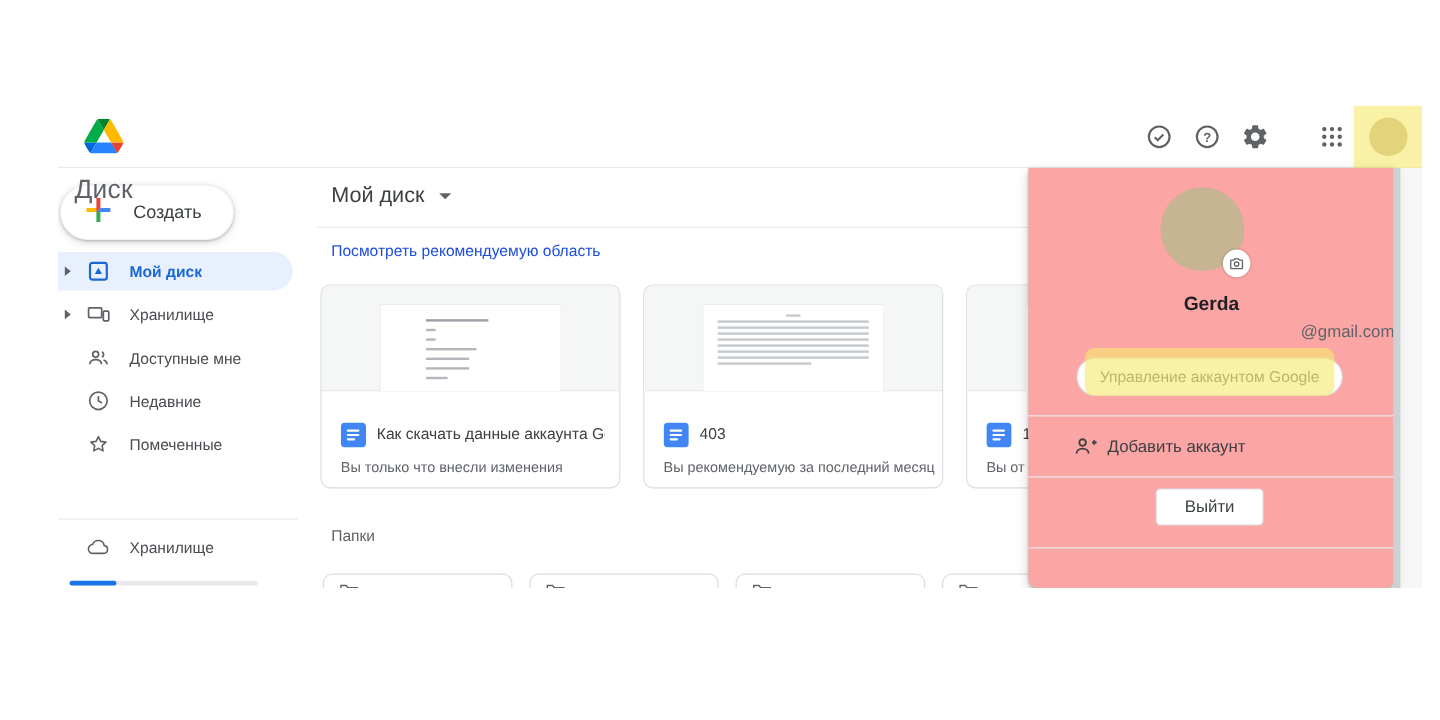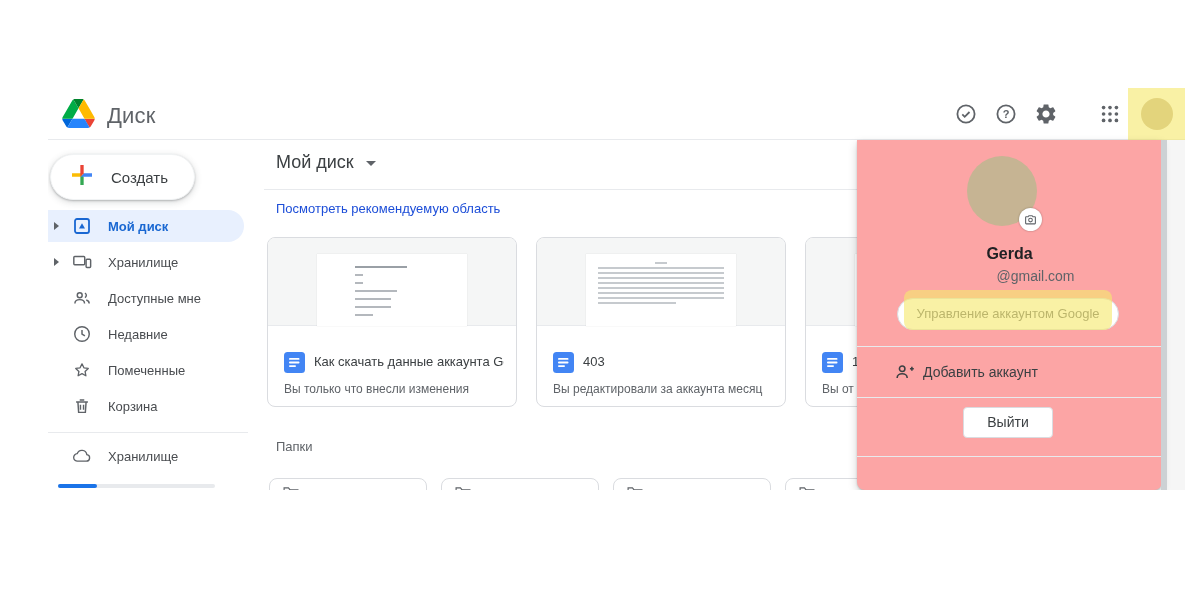--- a/index.html
+++ b/index.html
@@ -5,21 +5,21 @@
   * { margin:0; padding:0; box-sizing:border-box; }
   html,body { background:#fff; }
   .page { position:relative; width:1200px; height:600px; background:#fff; overflow:hidden;
           font-family:"Liberation Sans", sans-serif; color:#3c4043; }
   .screen { position:absolute; left:48px; top:88px; width:1137px; height:402px;
             background:#fff; overflow:hidden; }
 
   
   .hdr { position:absolute; left:0; top:0; width:1137px; height:52px; background:#fff;
          border-bottom:1px solid #e8eaed; z-index:5; }
-  .logo { position:absolute; left:14px; top:11px; display:flex; align-items:center; gap:12px; }
+  .logo { position:absolute; left:14px; top:11px; display:flex; align-items:center; gap:12px;flex-direction:column; }
   .logo-name { font-size:22px; color:#5f6368; letter-spacing:.2px; }
   .search { position:absolute; left:216px; top:6px; width:648px; height:40px;
             background:#f1f3f4; border-radius:8px; display:flex; align-items:center;
             padding:0 16px; }
   .search input { border:none; outline:none; background:transparent; flex:1; margin-left:14px;
                   font-size:15px; font-family:inherit; color:#202124; }
   .search input::placeholder { color:#80868b; }
   .hdr-ico { position:absolute; top:6px; width:40px; height:40px; border-radius:50%;
              display:flex; align-items:center; justify-content:center; cursor:pointer; }
   .hl-avatar { position:absolute; left:1080px; top:0; width:57px; height:52px;
@@ -94,21 +94,21 @@
   .scroll-strip { position:absolute; left:1114px; top:52px; width:23px; height:350px;
     background:#f6f6f6; z-index:18; }
   .scroll-thumb { position:absolute; left:1113px; top:52px; width:6px; height:350px;
     background:#cdd1d4; z-index:21; }
   .p-ava-wrap { position:absolute; left:110px; top:16px; width:70px; height:70px; }
   .cam-badge { position:absolute; left:52px; top:52px; width:23px; height:23px; border-radius:50%;
     background:#fff; box-shadow:0 0 2px rgba(0,0,0,.35); display:flex; align-items:center;
     justify-content:center; cursor:pointer; }
   .p-name { position:absolute; left:0; top:105px; width:100%; text-align:center;
     font-size:16px; color:#202124; font-weight:bold; }
-  .p-email { position:absolute; left:52px; top:128px; width:calc(100% - 52px); text-align:center;
+  .p-email { position:absolute; left:52px; top:128px; width:calc(100% - 52px); text-align:right;
     font-size:14px; color:#5f6368; }
   .manage-btn { position:absolute; left:40px; top:158px; width:222px; height:32px;
     border:1px solid #dadce0; border-radius:16px; background:#fff; font-size:13px; color:#5f6368;
     text-align:center; line-height:30px; cursor:pointer; white-space:nowrap; }
   .hl-manage { position:absolute; left:47px; top:150px; width:208px; height:40px; border-radius:8px;
     background:var(--highlight-rgba, rgba(246,233,110,.62)); pointer-events:none; }
   .p-div { position:absolute; left:0; width:100%; height:1px; background:#e8eaed; }
   .add-row { position:absolute; left:0; top:206px; width:100%; height:51px; cursor:pointer; }
   .add-row svg { position:absolute; left:36px; top:15px; }
   .add-lbl { position:absolute; left:66px; top:18px; font-size:14px; color:#3c4043; }
@@ -235,29 +235,20 @@
 
     <div class="nav-item" style="top:266px">
       <span class="nicon">
         <svg width="20" height="20" viewBox="0 0 24 24" fill="none" stroke="#5f6368" stroke-width="1.6" stroke-linejoin="round">
           <path d="M12 4.6l2.3 4.8 5.2.7-3.8 3.6.95 5.2L12 16.4l-4.65 2.5.95-5.2-3.8-3.6 5.2-.7z"></path>
         </svg>
       </span>
       <span class="nlabel">Помеченные</span>
     </div>
 
-    <div class="nav-item" style="top:302px">
-      <span class="nicon">
-        <svg width="20" height="20" viewBox="0 0 22 22" fill="none" stroke="#5f6368" stroke-width="1.6">
-          <path d="M8.5 4.5h5M4.5 6.5h13M6.5 6.5l.8 11.5h7.4l.8-11.5"></path>
-          <path d="M9.3 9.5v5.5M12.7 9.5v5.5"></path>
-        </svg>
-      </span>
-      <span class="nlabel">Корзина</span>
-    </div>
 
     <div class="side-divider" style="top:344px"></div>
 
     <div class="nav-item" style="top:352px">
       <span class="nicon">
         <svg width="20" height="20" viewBox="0 0 24 24" fill="none" stroke="#5f6368" stroke-width="1.6">
           <path d="M6.8 18.2h10.4a3.9 3.9 0 0 0 .6-7.76 6 6 0 0 0-11.6-1.2 4.35 4.35 0 0 0 .6 8.96z"></path>
         </svg>
       </span>
       <span class="nlabel">Хранилище</span>
@@ -316,21 +307,21 @@
       <div class="file-meta">
         <span class="doc-ico">
           <svg width="21" height="21" viewBox="0 0 21 21">
             <rect width="21" height="21" rx="3.5" fill="#4285f4"></rect>
             <rect x="5" y="6" width="10.5" height="1.8" rx=".9" fill="#fff"></rect>
             <rect x="5" y="9.6" width="10.5" height="1.8" rx=".9" fill="#fff"></rect>
             <rect x="5" y="13.2" width="7" height="1.8" rx=".9" fill="#fff"></rect>
           </svg>
         </span>
         <span class="file-title">403</span>
-        <span class="file-sub">Вы редактировали за аккаунта месяц</span>
+        <span class="file-sub">Вы рекомендуемую за последний месяц</span>
       </div>
     </div>
 
     <div class="file-card" style="left:757px">
       <div class="preview">
         <div class="page-thumb thumb-par">
           <div class="tl tcenter"></div>
           <div class="tl" style="width:100%"></div>
           <div class="tl" style="width:100%"></div>
           <div class="tl" style="width:100%"></div>

